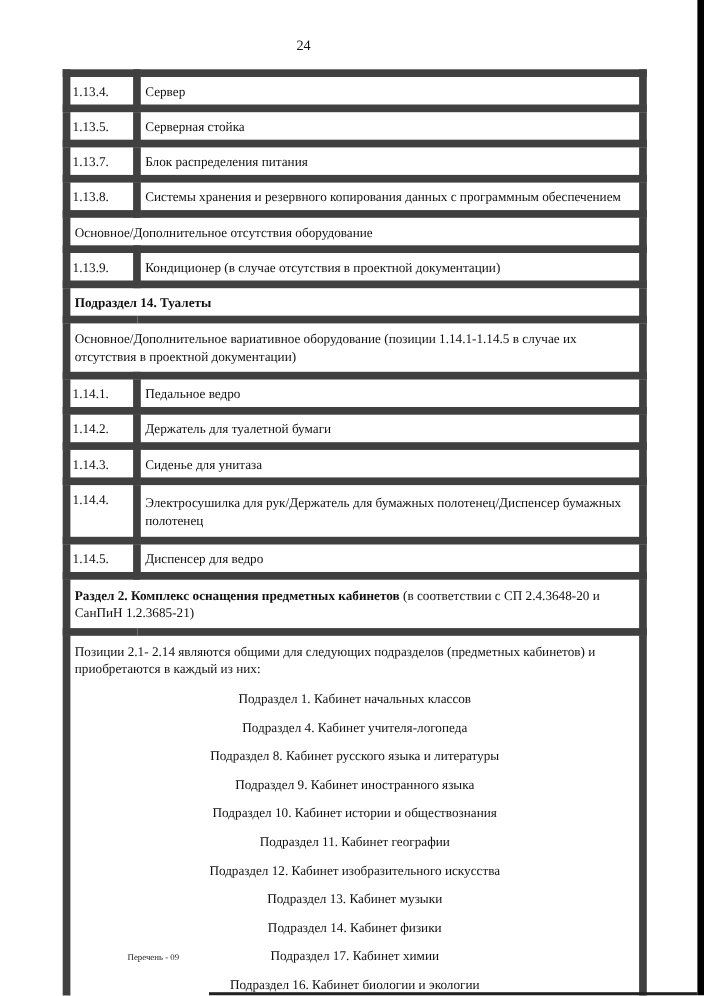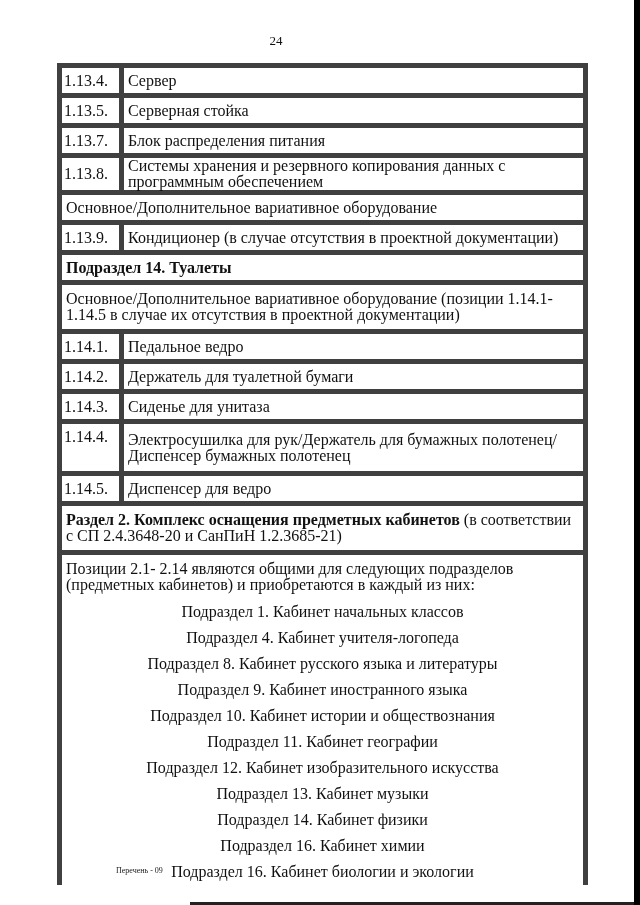--- a/index.html
+++ b/index.html
@@ -11,22 +11,22 @@
   }
   .page-number {
     position: absolute; top: 33px; left: 0; width: 552px; text-align: center;
     font-size: 13px;
   }
   .doc-table {
     position: absolute; left: 57px; top: 63px; width: 531px;
     border-collapse: collapse; table-layout: fixed;
   }
   .doc-table td {
-    border: 5px solid #404040; padding: 0 4px; vertical-align: middle;
-    line-height: 16px; font-size: 16px;
+    border: 7px solid #404040; padding: 0 4px; vertical-align: middle;
+    line-height: 16px; font-size: 12px;
   }
   .doc-table td.num { width: 51px; padding-left: 2px; }
   .doc-table tr.r1 td { height: 25px; }
   .doc-table tr.r2 td { height: 40px; padding-top: 2px; padding-bottom: 2px; }
   .bold { font-weight: bold; }
   .list-line { height: 26px; line-height: 26px; text-align: center; }
   .sidebar-artifact {
     position: absolute; right: 0; top: 0; width: 6px; height: 905px; background: #000;
   }
   .bottom-artifact {
@@ -53,21 +53,21 @@
   </tr>
   <tr class="r1">
     <td class="num">1.13.7.</td>
     <td>Блок распределения питания</td>
   </tr>
   <tr class="r1">
     <td class="num">1.13.8.</td>
     <td>Системы хранения и резервного копирования данных с программным обеспечением</td>
   </tr>
   <tr class="r1">
-    <td colspan="2">Основное/Дополнительное вариативное оборудование</td>
+    <td colspan="2">Основное/Дополнительное отсутствия оборудование</td>
   </tr>
   <tr class="r1">
     <td class="num">1.13.9.</td>
     <td>Кондиционер (в случае отсутствия в проектной документации)</td>
   </tr>
   <tr class="r1">
     <td colspan="2" class="bold">Подраздел 14. Туалеты</td>
   </tr>
   <tr class="r2">
     <td colspan="2">Основное/Дополнительное вариативное оборудование (позиции 1.14.1-1.14.5 в случае их отсутствия в проектной документации)</td>
@@ -102,21 +102,21 @@
       <div style="line-height:16px;margin-bottom:6px;">Позиции 2.1- 2.14 являются общими для следующих подразделов (предметных кабинетов) и приобретаются в каждый из них:</div>
       <div class="list-line">Подраздел 1. Кабинет начальных классов</div>
       <div class="list-line">Подраздел 4. Кабинет учителя-логопеда</div>
       <div class="list-line">Подраздел 8. Кабинет русского языка и литературы</div>
       <div class="list-line">Подраздел 9. Кабинет иностранного языка</div>
       <div class="list-line">Подраздел 10. Кабинет истории и обществознания</div>
       <div class="list-line">Подраздел 11. Кабинет географии</div>
       <div class="list-line">Подраздел 12. Кабинет изобразительного искусства</div>
       <div class="list-line">Подраздел 13. Кабинет музыки</div>
       <div class="list-line">Подраздел 14. Кабинет физики</div>
-      <div class="list-line">Подраздел 16. Кабинет химии</div>
+      <div class="list-line">Подраздел 17. Кабинет химии</div>
       <div class="list-line">Подраздел 16. Кабинет биологии и экологии</div>
     </td>
   </tr>
 </tbody>
   </table>
 
 <div class="footer">Перечень - 09</div>
 <div class="sidebar-artifact"></div>
 <div class="bottom-artifact"></div>
 

